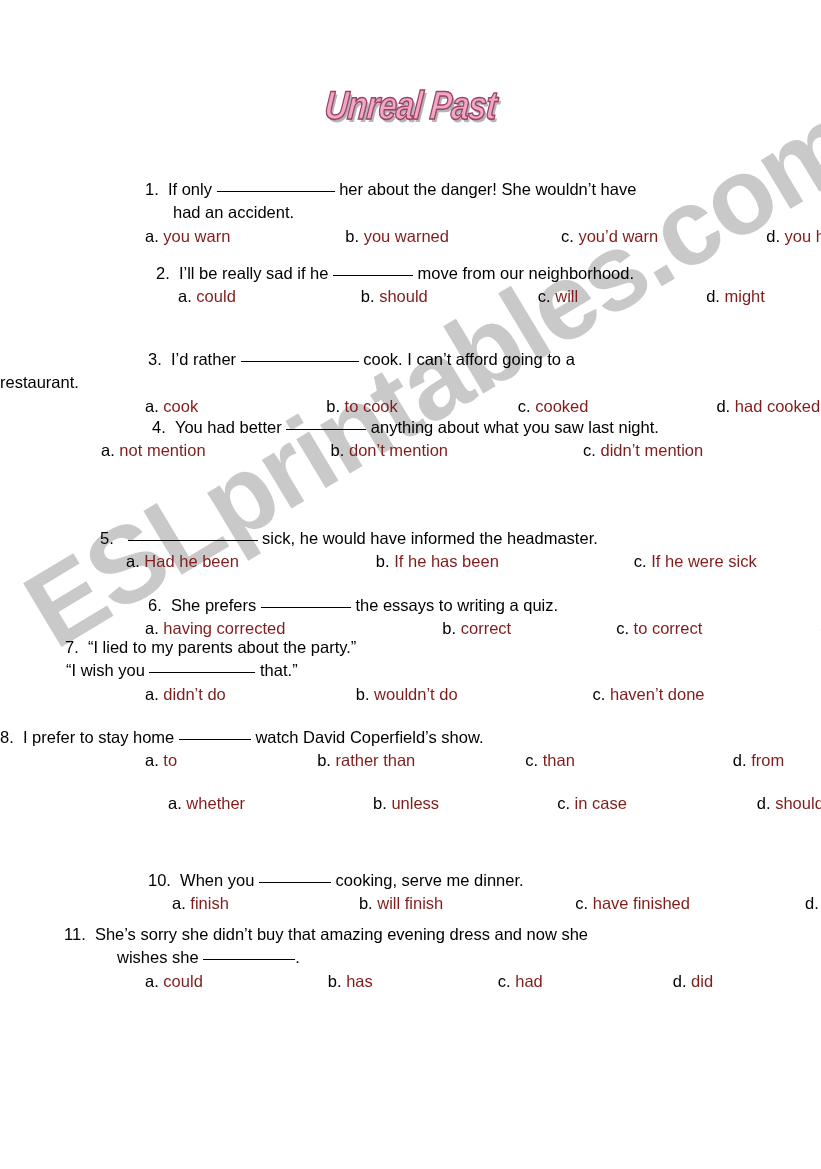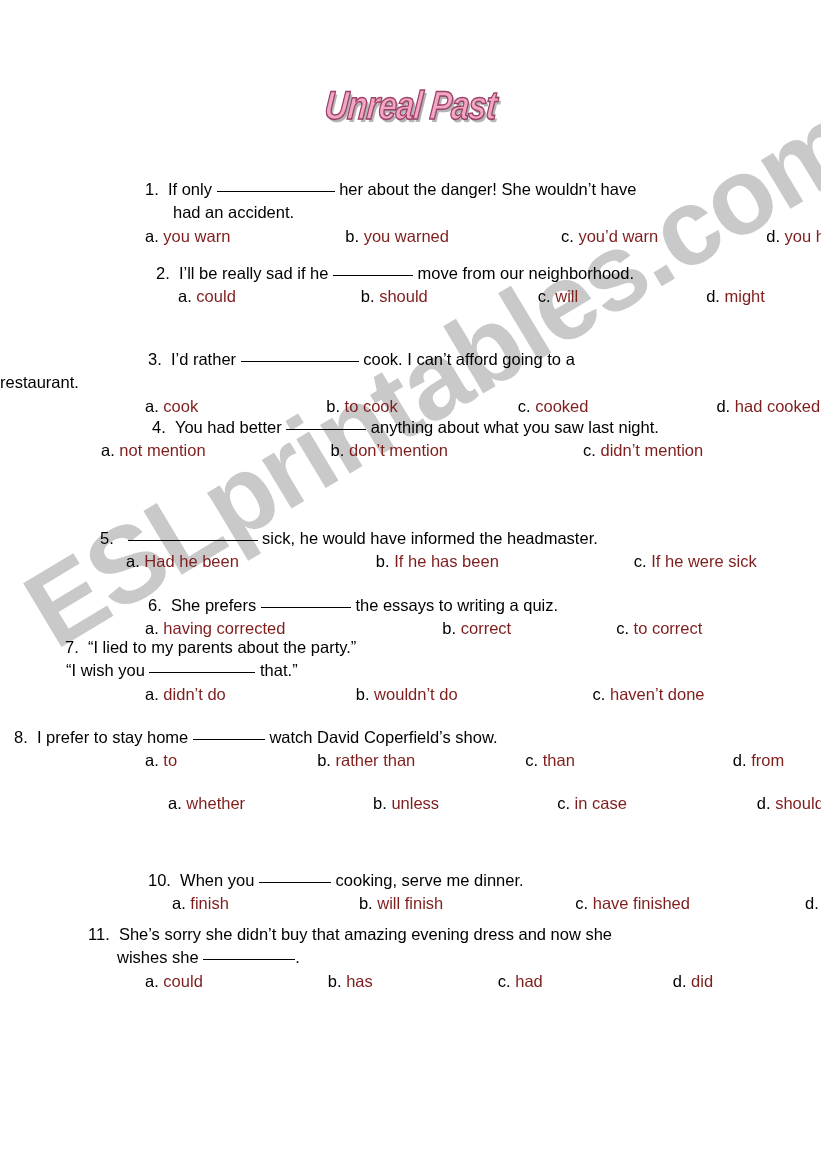--- a/index.html
+++ b/index.html
@@ -141,29 +141,29 @@
       </div>
       <div class="q-block" style="top: 594px;">
         <div class="q-text"><span class="q-line" style="padding-left: 148px;"><span class="q-num">6.&nbsp; </span><span>She prefers </span><span class="blank" style="width: 90px;"></span><span> the essays to writing a quiz.</span></span></div>
         <div class="opts" style="padding-left: 145px;"><span class="opt" style="margin-left: 0px;"><span class="opt-key">a. </span><span class="opt-val">having corrected</span></span><span class="opt" style="margin-left: 157px;"><span class="opt-key">b. </span><span class="opt-val">correct</span></span><span class="opt" style="margin-left: 105px;"><span class="opt-key">c. </span><span class="opt-val">to correct</span></span><span class="opt" style="margin-left: 118px;"><span class="opt-key">d. </span></span></div>
       </div>
       <div class="q-block" style="top: 636px;">
         <div class="q-text"><span class="q-line" style="padding-left: 65px;"><span class="q-num">7.&nbsp; </span><span>“I lied to my parents about the party.”</span></span><span class="q-line" style="padding-left: 66px;"><span>“I wish you </span><span class="blank" style="width: 106px;"></span><span> that.”</span></span></div>
         <div class="opts" style="padding-left: 145px;"><span class="opt" style="margin-left: 0px;"><span class="opt-key">a. </span><span class="opt-val">didn’t do</span></span><span class="opt" style="margin-left: 130px;"><span class="opt-key">b. </span><span class="opt-val">wouldn’t do</span></span><span class="opt" style="margin-left: 135px;"><span class="opt-key">c. </span><span class="opt-val">haven’t done</span></span></div>
       </div>
       <div class="q-block" style="top: 726px;">
-        <div class="q-text"><span class="q-line" style=" margin-left: 14px;"><span class="q-num">8.&nbsp; </span><span>I prefer to stay home </span><span class="blank" style="width: 72px;"></span><span> watch David Coperfield’s show.</span></span></div>
+        <div class="q-text"><span class="q-line" style=""><span class="q-num">8.&nbsp; </span><span>I prefer to stay home </span><span class="blank" style="width: 72px;"></span><span> watch David Coperfield’s show.</span></span></div>
         <div class="opts" style="padding-left: 145px;"><span class="opt" style="margin-left: 0px;"><span class="opt-key">a. </span><span class="opt-val">to</span></span><span class="opt" style="margin-left: 140px;"><span class="opt-key">b. </span><span class="opt-val">rather than</span></span><span class="opt" style="margin-left: 110px;"><span class="opt-key">c. </span><span class="opt-val">than</span></span><span class="opt" style="margin-left: 158px;"><span class="opt-key">d. </span><span class="opt-val">from</span></span></div>
       </div>
       <div class="q-block" style="top: 792px;">
         <div class="opts" style="padding-left: 168px;"><span class="opt" style="margin-left: 0px;"><span class="opt-key">a. </span><span class="opt-val">whether</span></span><span class="opt" style="margin-left: 128px;"><span class="opt-key">b. </span><span class="opt-val">unless</span></span><span class="opt" style="margin-left: 118px;"><span class="opt-key">c. </span><span class="opt-val">in case</span></span><span class="opt" style="margin-left: 130px;"><span class="opt-key">d. </span><span class="opt-val">should</span></span></div>
       </div>
       <div class="q-block" style="top: 857px; margin-top: 12px;">
         <div class="q-text"><span class="q-line" style="padding-left: 148px;"><span class="q-num">10.&nbsp; </span><span>When you </span><span class="blank" style="width: 72px;"></span><span> cooking, serve me dinner.</span></span></div>
         <div class="opts" style="padding-left: 172px;"><span class="opt" style="margin-left: 0px;"><span class="opt-key">a. </span><span class="opt-val">finish</span></span><span class="opt" style="margin-left: 130px;"><span class="opt-key">b. </span><span class="opt-val">will finish</span></span><span class="opt" style="margin-left: 132px;"><span class="opt-key">c. </span><span class="opt-val">have finished</span></span><span class="opt" style="margin-left: 115px;"><span class="opt-key">d. </span></span></div>
       </div>
       <div class="q-block" style="top: 923px;">
-        <div class="q-text"><span class="q-line" style="padding-left: 88px;"><span class="q-num">11.&nbsp; </span><span>She’s sorry she didn’t buy that amazing evening dress and now she</span></span><span class="q-line" style="padding-left: 117px;"><span>wishes she </span><span class="blank" style="width: 92px;"></span><span>.</span></span></div>
+        <div class="q-text"><span class="q-line" style="padding-left: 64px;"><span class="q-num">11.&nbsp; </span><span>She’s sorry she didn’t buy that amazing evening dress and now she</span></span><span class="q-line" style="padding-left: 117px;"><span>wishes she </span><span class="blank" style="width: 92px;"></span><span>.</span></span></div>
         <div class="opts" style="padding-left: 145px;"><span class="opt" style="margin-left: 0px;"><span class="opt-key">a. </span><span class="opt-val">could</span></span><span class="opt" style="margin-left: 125px;"><span class="opt-key">b. </span><span class="opt-val">has</span></span><span class="opt" style="margin-left: 125px;"><span class="opt-key">c. </span><span class="opt-val">had</span></span><span class="opt" style="margin-left: 130px;"><span class="opt-key">d. </span><span class="opt-val">did</span></span></div>
       </div>
     </div>
 
 </div>
 
 </body></html>

